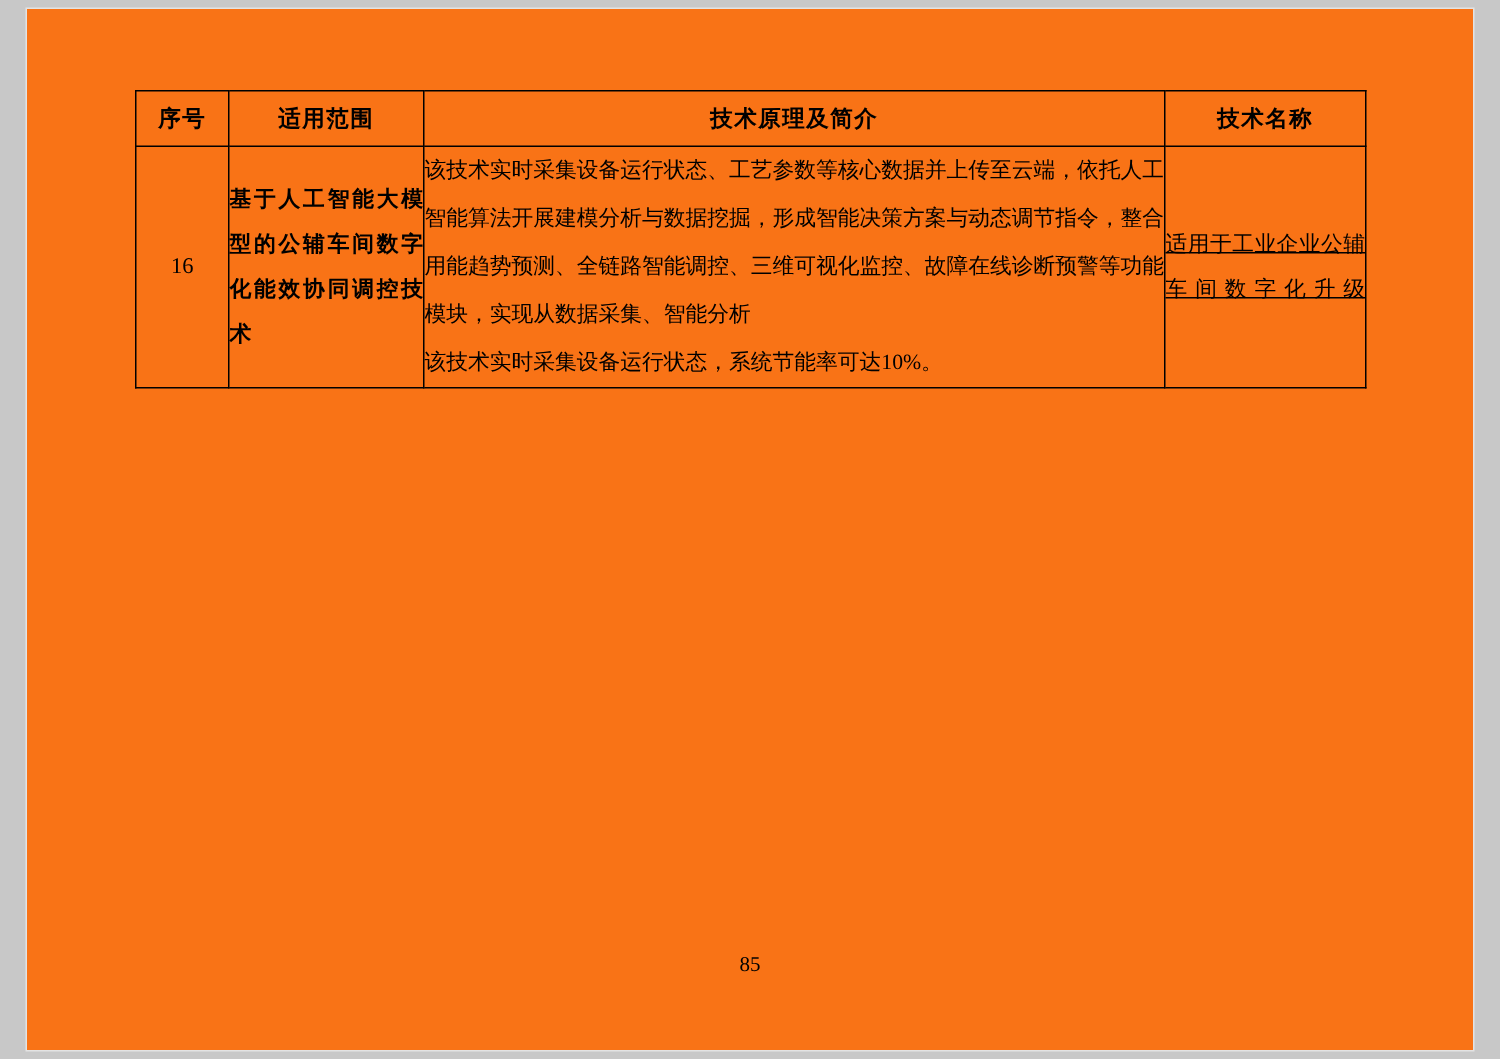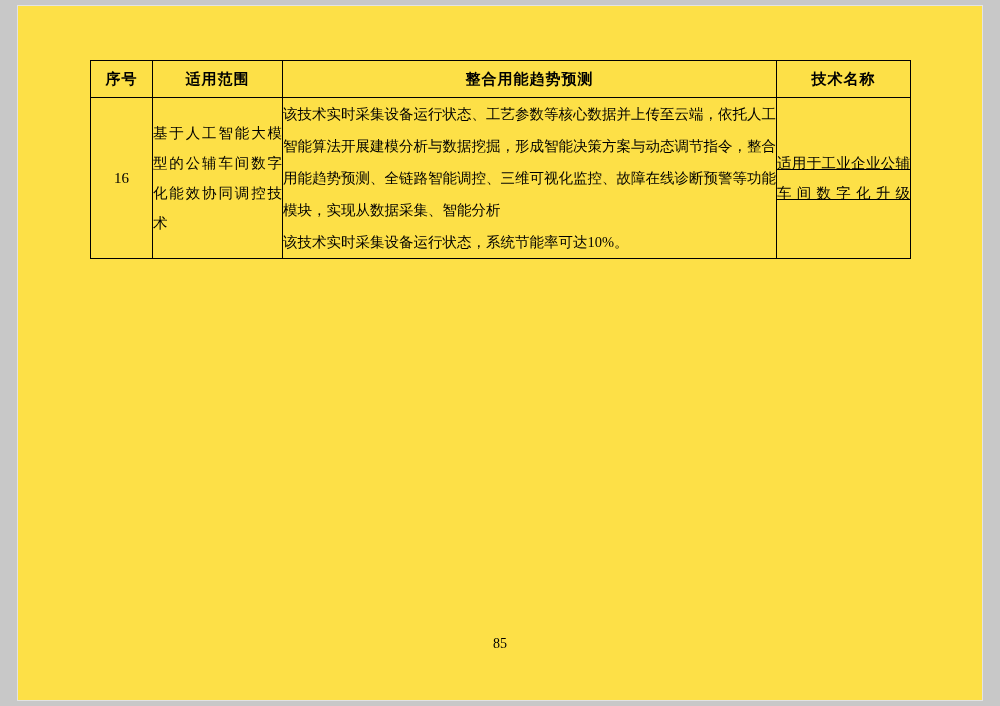--- a/index.html
+++ b/index.html
@@ -12,21 +12,21 @@
     background: #c8c8c8;
     font-family: "Liberation Serif", serif;
     overflow: hidden;
   }
   .page {
     position: absolute;
     left: 18px;
     top: 6px;
     width: 964px;
     height: 694px;
-    background: #fde047;
+    background: #f97316;
     box-shadow: 0 0 0 1px #e3e3e3;
   }
   .content {
     position: absolute;
     left: 72px;
     top: 54px;
     width: 820px;
   }
   table.doc-table {
     border-collapse: collapse;
@@ -57,20 +57,21 @@
     font-family: "Liberation Serif", serif;
     margin-left: 48px;
   }
   .cell-name {
     font-size: 14.5px;
     line-height: 30px;
     padding: 8px 6px 10px 6px;
     text-align: justify;
     text-align-last: justify;
     vertical-align: middle;
+    font-weight: bold;
   }
   .cell-desc {
     font-size: 14.5px;
     line-height: 32px;
     padding: 8px 6px 8px 8px;
     text-align: justify;
     vertical-align: middle;
     margin-left: 20px;
   }
   .cell-desc p {
@@ -106,21 +107,21 @@
       <colgroup>
         <col class="col-no">
         <col class="col-name">
         <col class="col-desc">
         <col class="col-scope">
       </colgroup>
       <thead>
         <tr>
           <th class="hdr">序号</th>
           <th class="hdr">适用范围</th>
-          <th class="hdr">整合用能趋势预测</th>
+          <th class="hdr">技术原理及简介</th>
           <th class="hdr">技术名称</th>
         </tr>
       </thead>
       <tbody>
         <tr>
           <td class="cell-no">16</td>
           <td class="cell-name">基于人工智能大模型的公辅车间数字化能效协同调控技术</td>
           <td class="cell-desc">
             <p>该技术实时采集设备运行状态、工艺参数等核心数据并上传至云端，依托人工智能算法开展建模分析与数据挖掘，形成智能决策方案与动态调节指令，整合用能趋势预测、全链路智能调控、三维可视化监控、故障在线诊断预警等功能模块，实现从数据采集、智能分析</p>
             <p>该技术实时采集设备运行状态，系统节能率可达10%。</p>

